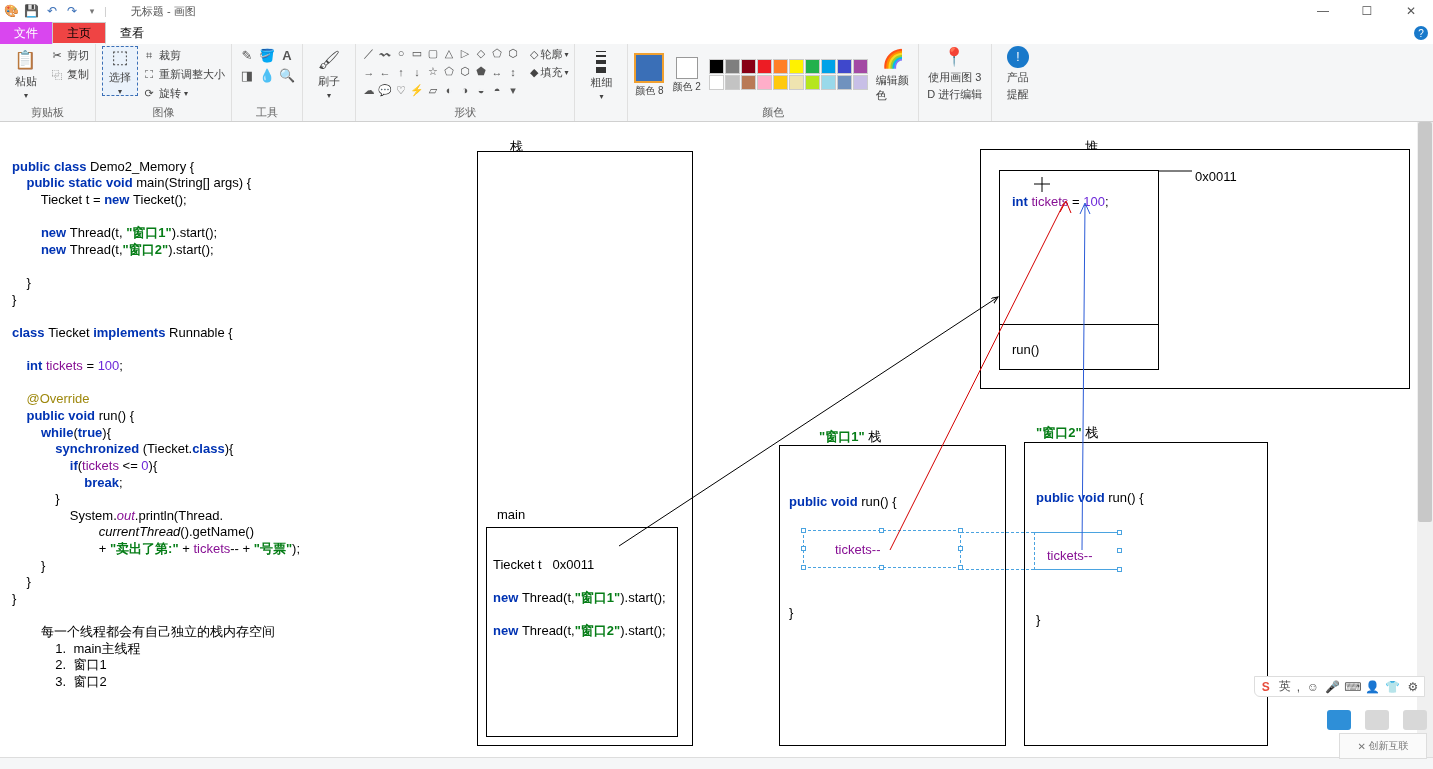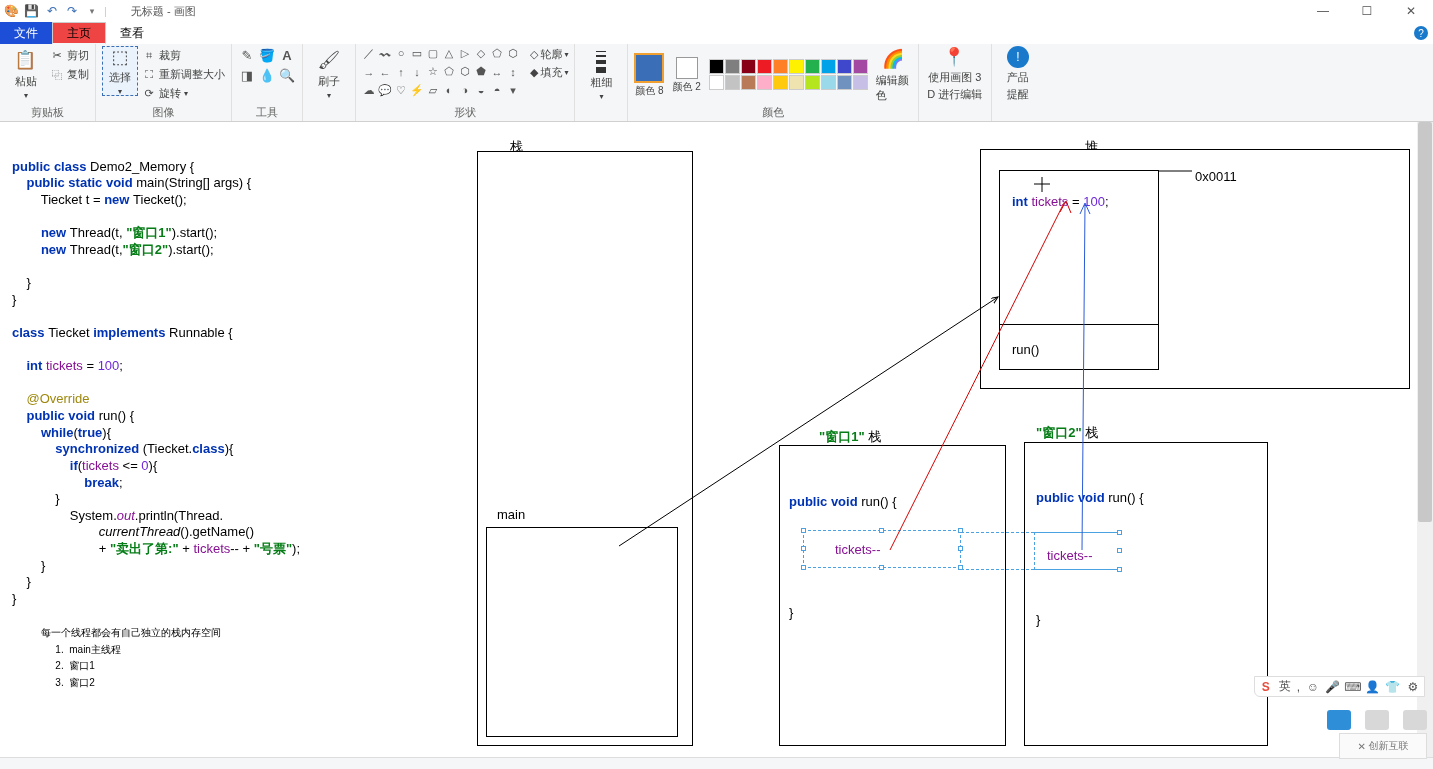--- a/index.html
+++ b/index.html
@@ -9,21 +9,21 @@
 .titlebar { height: 22px; display: flex; align-items: center; background: #fff; font-size: 11px; color: #555; }
 .titlebar .qat { display: flex; align-items: center; gap: 4px; padding: 0 4px; }
 .titlebar .qat .ico { width: 16px; height: 16px; display: flex; align-items: center; justify-content: center; font-size: 12px; color: #3a6fb7; }
 .titlebar .title { margin-left: 24px; }
 .titlebar .winbtns { margin-left: auto; display: flex; }
 .titlebar .winbtns div { width: 44px; height: 22px; display: flex; align-items: center; justify-content: center; font-size: 12px; color: #555; }
 
 
 .tabs { height: 22px; display: flex; align-items: stretch; font-size: 12px; }
 .tabs .tab { padding: 0 14px; display: flex; align-items: center; color: #000; }
-.tabs .tab.active { background: #1d4ed8; color: #fff; }
+.tabs .tab.active { background: #d946ef; color: #fff; }
 .tabs .tab.sel { border: 1px solid #ccc; border-bottom: 1px solid #f5f6f7; background: #ef4444; }
 .tabs .help { margin-left: auto; width: 24px; height: 22px; display: flex; align-items: center; justify-content: center; }
 .tabs .help span { width: 14px; height: 14px; border-radius: 50%; background: #1979ca; color: #fff; font-size: 10px; display:flex;align-items:center;justify-content:center; }
 
 
 .ribbon { height: 78px; background: #f5f6f7; border-bottom: 1px solid #d0d0d0; display: flex; font-size: 11px; color: #444; }
 .group { border-right: 1px solid #e0e0e0; padding: 2px 6px 0 6px; display: flex; flex-direction: column; align-items: center; }
 .group .body { flex: 1; display: flex; align-items: flex-start; gap: 4px; }
 .group .label { height: 16px; font-size: 11px; color: #666; margin-top: 2px; }
 .bigbtn { display: flex; flex-direction: column; align-items: center; justify-content: center; width: 40px; height: 56px; font-size: 11px; gap: 2px; }
@@ -48,21 +48,21 @@
 
 .canvas-wrap { position: absolute; top: 122px; left: 0; right: 8px; bottom: 12px; overflow: hidden; background: #fff; }
 .canvas { position: relative; width: 100%; height: 100%; font-family: "Consolas", "Courier New", monospace; font-size: 13px; line-height: 1.28; }
 .code { position: absolute; left: 12px; top: 20px; white-space: pre; }
 .kw { color: #0033b3; font-weight: bold; }
 .str { color: #067d17; font-weight: bold; }
 .num { color: #6d28d9; }
 .ann { color: #9e880d; margin-top: 16px; }
 .fld { color: #871094; }
 .sfld { color: #871094; font-style: italic; }
-.klabel { font-family: "Microsoft YaHei", sans-serif; font-size: 10px; }
+.klabel { font-family: "Microsoft YaHei", sans-serif; font-size: 13px; }
 .box { position: absolute; border: 1px solid #000; background: #fff; }
 .boxlabel { position: absolute; font-size: 13px; }
 .dashbox { position: absolute; border: 1px dashed #4aa3e0; }
 .dashbox .h { position:absolute;width:5px;height:5px;border:1px solid #4aa3e0;background:#fff; }
 .codein { position: absolute; white-space: pre; font-size: 13px; }
 svg.lines { position: absolute; top: 0; left: 0; width: 100%; height: 100%; pointer-events: none; z-index: 50; }
 
 .vscroll { position: absolute; right: 0; top: 122px; width: 16px; bottom: 12px; background: #f0f0f0; }
 .vscroll .thumb { position: absolute; left: 1px; right: 1px; top: 0; height: 400px; background: #c8c8c8; border-radius: 2px; }
 .statusbar { position: absolute; bottom: 0; left: 0; right: 0; height: 12px; background: #f5f6f7; border-top: 1px solid #ddd; }
@@ -344,20 +344,27 @@
             <span class="klabel">1.  main主线程</span>
             <span class="klabel">2.  窗口1</span>
             <span class="klabel">3.  窗口2</span>
 </div>
 
 <div class="boxlabel" style="left:510px;top:17px;">栈</div>
 <div class="box" style="left:477px;top:29px;width:216px;height:595px;"></div>
 
 <div class="boxlabel" style="left:497px;top:385px;">main</div>
 <div class="box" style="left:486px;top:405px;width:192px;height:210px;"></div>
+<div class="codein" style="left:493px;top:418px;">
+<span>Tiecket t   0x0011</span>
+
+<span class="kw">new </span><span>Thread(t,</span><span class="str">"窗口1"</span><span>).start();</span>
+
+<span class="kw">new </span><span>Thread(t,</span><span class="str">"窗口2"</span><span>).start();</span>
+</div>
 
 <div class="boxlabel" style="left:1085px;top:17px;">堆</div>
 <div class="box" style="left:980px;top:27px;width:430px;height:240px;"></div>
 <div class="box" style="left:999px;top:48px;width:160px;height:200px;"></div>
 <div class="box" style="left:999px;top:202px;width:160px;height:46px;border-top:1px solid #000;"></div>
 <div class="boxlabel" style="left:1195px;top:47px;">0x0011</div>
 <div class="codein" style="left:1012px;top:72px;"><span class="kw">int </span><span class="fld">tickets </span><span>= </span><span class="num">100</span><span>;</span></div>
 <div class="codein" style="left:1012px;top:220px;">run()</div>
 
 <div class="boxlabel" style="left:819px;top:307px;"><span class="str">"窗口1"</span><span> 栈</span></div>

